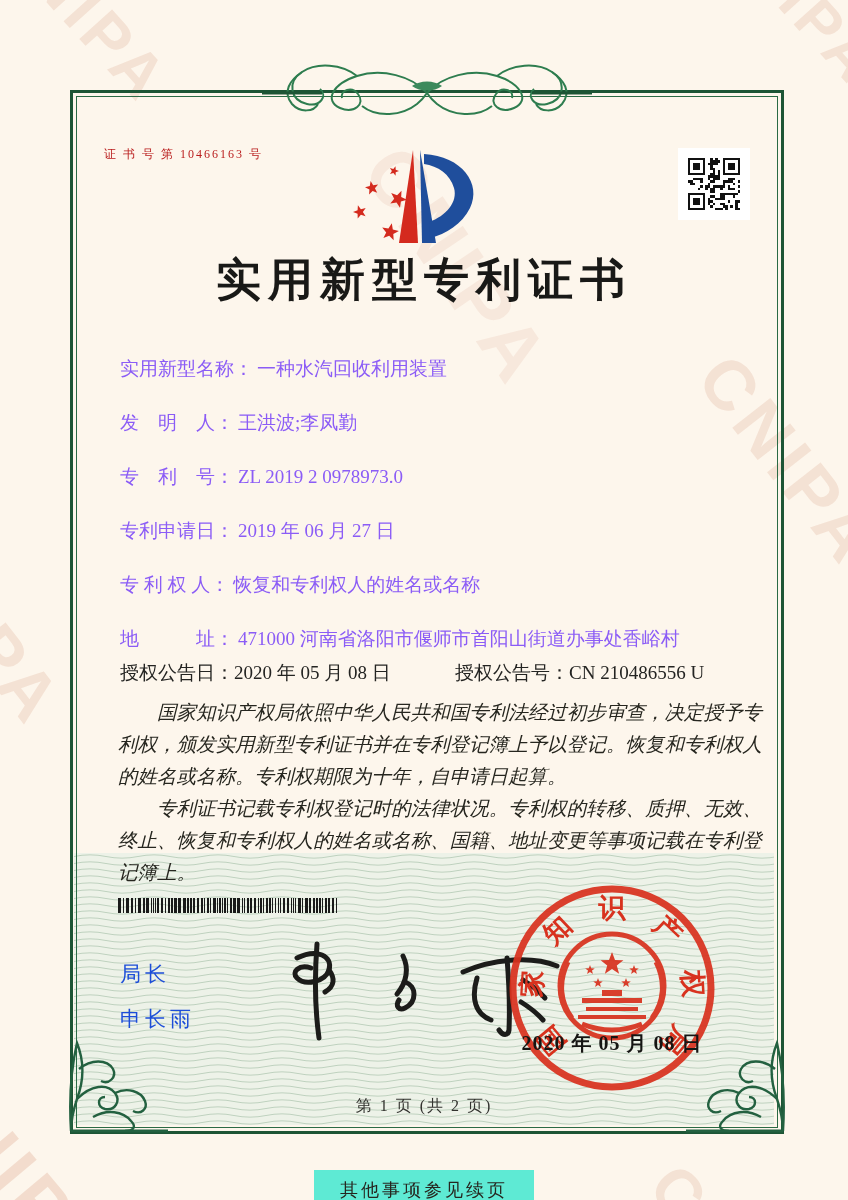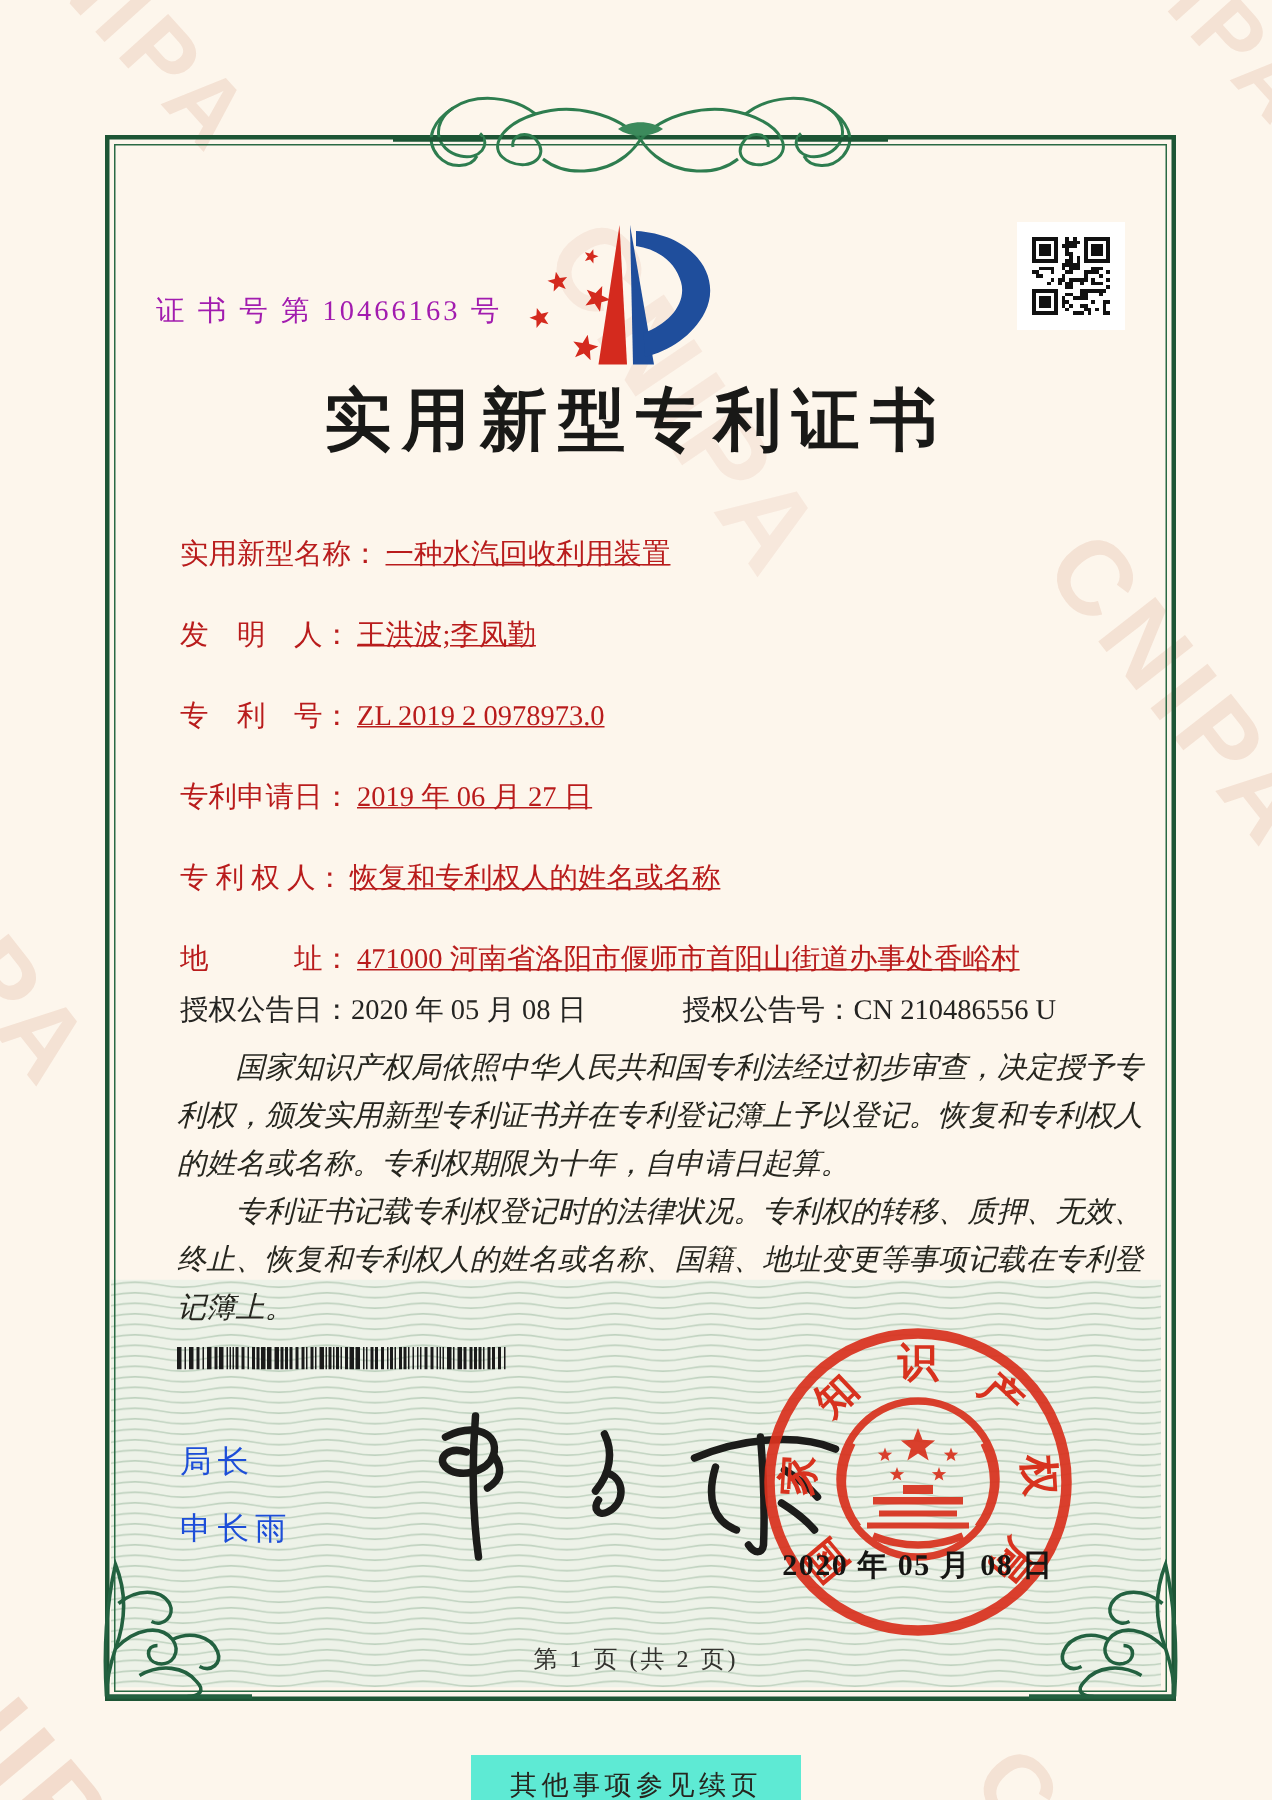--- a/index.html
+++ b/index.html
@@ -43,33 +43,33 @@
   .corner-fl{position:absolute;bottom:-8px;}
   .corner-fl.left{left:-10px;}
   .corner-fl.right{right:-10px;transform:scaleX(-1);}
 
   
   .waves{position:absolute;left:74px;top:853px;width:700px;height:272px;pointer-events:none;}
 
   
   .cert-no{
     position:absolute;left:104px;top:146px;
-    font-size:19px;letter-spacing:2px;color:#a21caf;margin-top:48px;
+    font-size:12px;letter-spacing:2px;color:#b91c1c;
   }
   .logo{position:absolute;left:350px;top:146px;}
   .qr{position:absolute;left:678px;top:148px;width:72px;height:72px;background:#fff;padding:0;}
   .title{
     position:absolute;left:0;top:250px;width:848px;
     text-align:center;font-size:45px;font-weight:bold;
     letter-spacing:7px;color:#191917;
   }
 
   
   .fields{position:absolute;left:120px;top:356px;width:560px;}
-  .frow{height:54px;font-size:19px;color:#b91c1c;white-space:nowrap;text-decoration:underline;}
+  .frow{height:54px;font-size:19px;color:#8b5cf6;white-space:nowrap;}
   .frow .lab{display:inline-block;}
   .frow .val{margin-left:4px;}
   .grant-row{position:absolute;left:120px;top:660px;width:640px;font-size:19px;white-space:nowrap;color:#242422;}
   .grant-no{position:absolute;left:335px;top:0;}
 
   
   .body-text{
     position:absolute;left:118px;top:697px;width:644px;
     font-size:19.5px;line-height:32px;font-style:italic;color:#26261f;
   }

